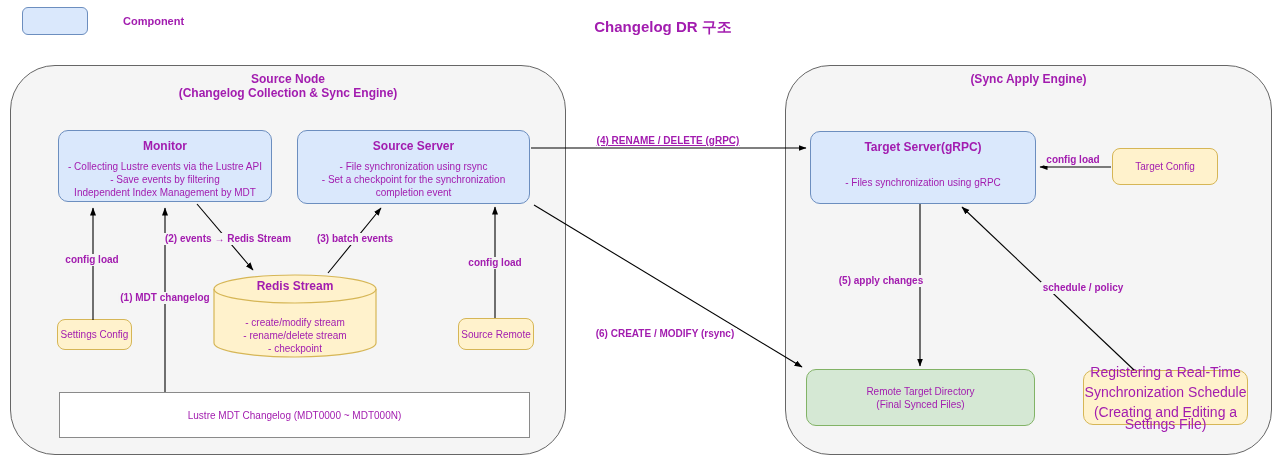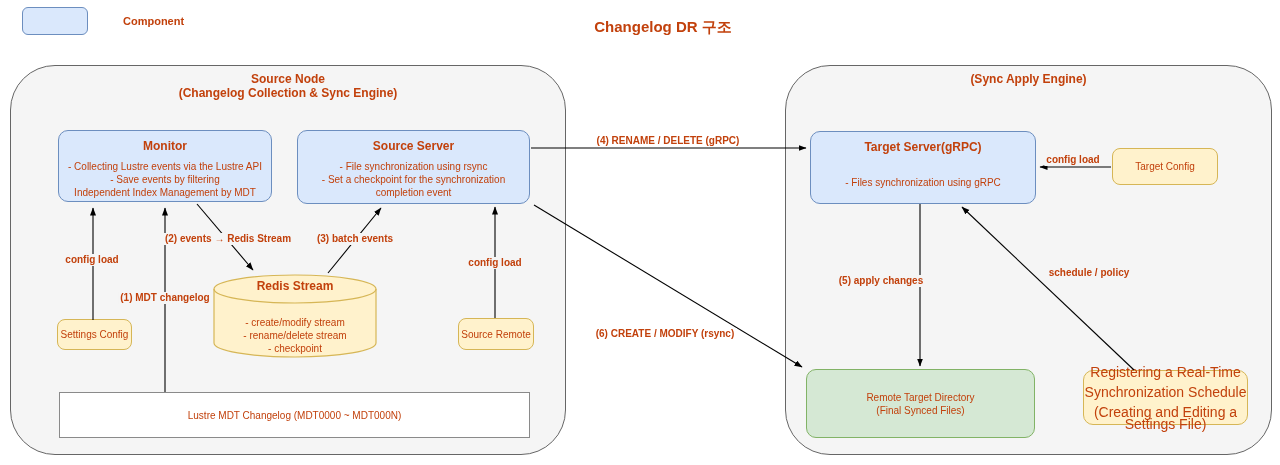--- a/index.html
+++ b/index.html
@@ -1,18 +1,18 @@
 <!DOCTYPE html>
 <html><head>
 <meta charset="utf-8">
 <style>
   html,body { margin:0; padding:0; background:#ffffff; }
   .canvas {
     position:relative; width:1280px; height:465px; background:#ffffff;
-    font-family:"Liberation Sans", sans-serif; color:#c2410c; overflow:hidden;
+    font-family:"Liberation Sans", sans-serif; color:#a21caf; overflow:hidden;
   }
   
   .container {
     position:absolute; background:#f5f5f5; border:1px solid #666666;
     border-radius:45px; box-sizing:border-box;
   }
   .container-header {
     text-align:center; font-weight:bold; font-size:12px; line-height:14px; padding-top:6px;
   }
   
@@ -134,21 +134,21 @@
     <div class="node-title">Target Server(gRPC)</div>
     <div class="node-lines gap">
       <div>- Files synchronization using gRPC</div>
     </div>
   </div>
 
   <div class="config-box" style="left:1112px; top:148px; width:106px; height:37px;">
     <div>Target Config</div>
   </div>
 
-  <div class="green-box" style="left:806px; top:369px; width:229px; height:69px;">
+  <div class="green-box" style="left:806px; top:369px; width:229px; height:57px;">
     <div>Remote Target Directory</div>
     <div>(Final Synced Files)</div>
   </div>
 
   <div class="config-box small-font" style="left:1083px; top:370px; width:165px; height:55px;">
     <div>Registering a Real-Time</div>
     <div>Synchronization Schedule</div>
     <div>(Creating and Editing a Settings File)</div>
   </div>
 
@@ -170,19 +170,19 @@
       <line x1="1134" y1="370" x2="962" y2="207" marker-end="url(#arrow)"></line>
       <line x1="1111" y1="167" x2="1040" y2="167" marker-end="url(#arrow)"></line>
     </g>
   </svg>
 
   <div class="edge-label bg-gray" style="left:92px;  top:260px;">config load</div>
   <div class="edge-label bg-gray" style="left:165px; top:298px;">(1) MDT changelog</div>
   <div class="edge-label bg-gray" style="left:228px; top:239px;">(2) events → Redis Stream</div>
   <div class="edge-label bg-gray" style="left:355px; top:239px;">(3) batch events</div>
   <div class="edge-label bg-gray" style="left:495px; top:263px;">config load</div>
-  <div class="edge-label bg-white" style="left:668px; top:141px;">(4) RENAME / DELETE (gRPC)</div>
+  <div class="edge-label bg-white" style="left:668px; top:141px;text-decoration:underline;">(4) RENAME / DELETE (gRPC)</div>
   <div class="edge-label bg-white" style="left:665px; top:334px;">(6) CREATE / MODIFY (rsync)</div>
   <div class="edge-label bg-gray" style="left:881px; top:281px;">(5) apply changes</div>
-  <div class="edge-label bg-gray" style="left:1083px;top:273px;margin-left:6px;">schedule / policy</div>
+  <div class="edge-label bg-gray" style="left:1083px;top:288px;">schedule / policy</div>
   <div class="edge-label bg-gray" style="left:1073px;top:160px;">config load</div>
 
 </div>
 
 </body></html>

